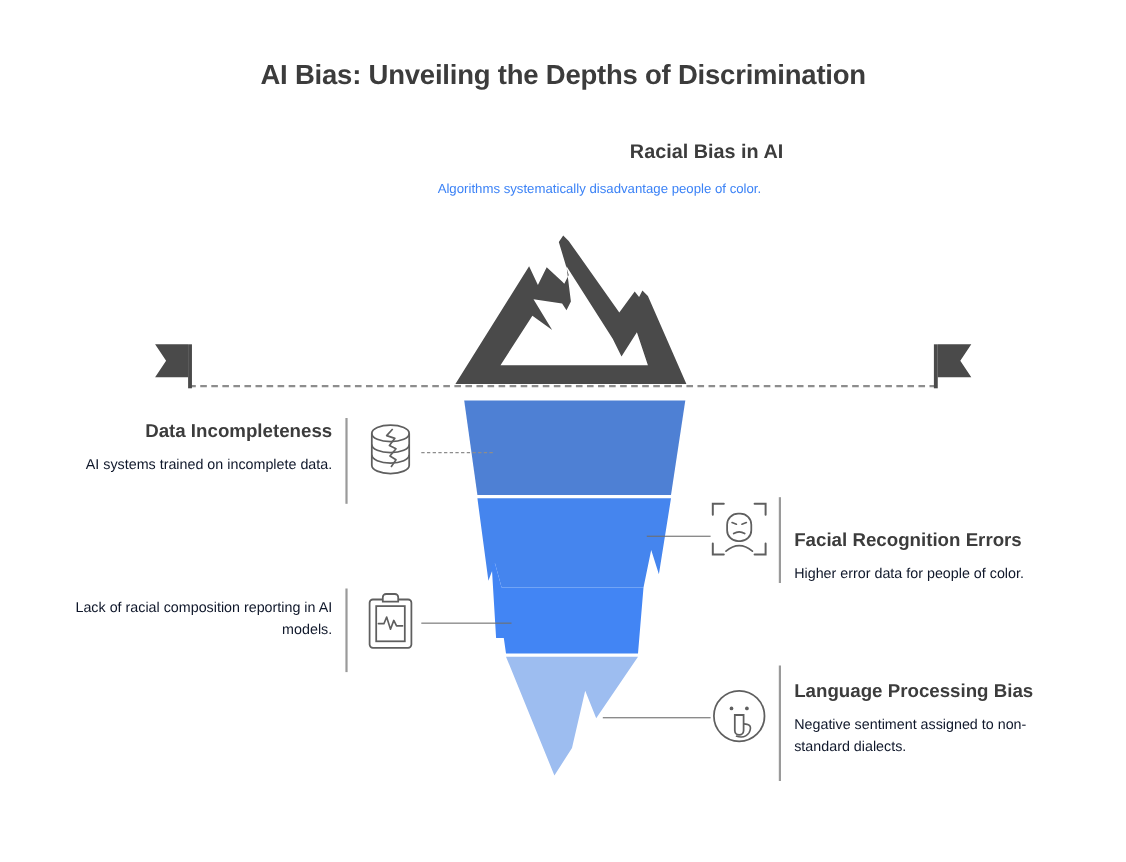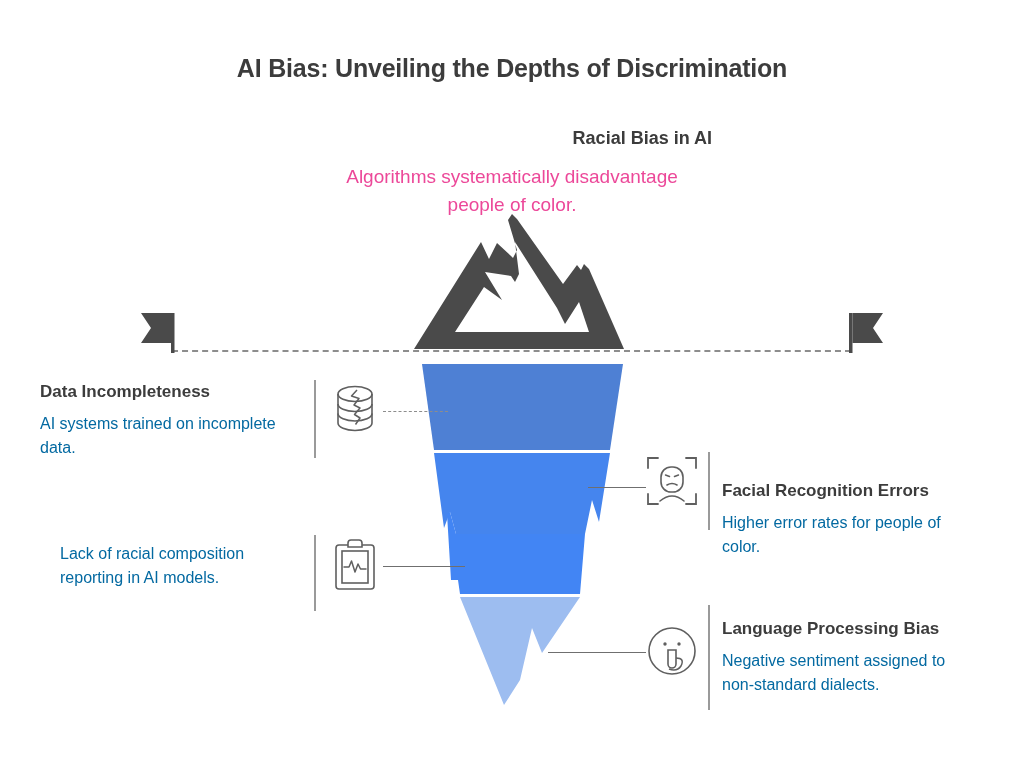--- a/index.html
+++ b/index.html
@@ -19,21 +19,21 @@
     letter-spacing: -0.2px;
   }
 
   
   .top-head {
     position: absolute; left: 312px; top: 128px; width: 400px;
     text-align: right; font-size: 18px; font-weight: bold; color: #3c3c3c;
   }
   .top-desc {
     position: absolute; left: 332px; top: 163px; width: 360px;
-    text-align: center; font-size: 19px; color: #ec4899; line-height: 1.45;
+    text-align: right; font-size: 12px; color: #3b82f6; line-height: 1.45;
   }
 
   
   .peak { position: absolute; left: 411px; top: 212px; width: 216px; height: 140px; }
 
   
   .waterline {
     position: absolute; left: 172px; top: 350px; width: 679px; height: 0;
     border-top: 2px dashed #8d8d8d;
   }
@@ -55,22 +55,22 @@
   
   .vbar { position: absolute; width: 2px; background: #9a9a9a; }
   .vbar-l1 { left: 314px; top: 380px; height: 78px; }
   .vbar-l2 { left: 314px; top: 535px; height: 76px; }
   .vbar-r1 { left: 708px; top: 452px; height: 78px; }
   .vbar-r2 { left: 708px; top: 605px; height: 105px; }
 
   
   .blk { position: absolute; }
   .blk-head { font-size: 17px; font-weight: bold; color: #3c3c3c; line-height: 1.3; }
-  .blk-desc { font-size: 16px; color: #0369a1; line-height: 1.5; margin-top: 9px; }
-  .left  { text-align: left; }
+  .blk-desc { font-size: 13px; color: #0f172a; line-height: 1.5; margin-top: 9px; }
+  .left  { text-align: right; }
   .right { text-align: left; }
 
   .blk-l1 { left: 40px; top: 381px; width: 262px; }
   .blk-l2 { left: 60px; top: 533px; width: 242px; }
   .blk-r1 { left: 722px; top: 456px; width: 250px; margin-top: 24px; }
   .blk-r2 { left: 722px; top: 608px; width: 240px; margin-top: 10px; }
 
   
   .icon-box { position: absolute; }
   .ic-l1 { left: 330px; top: 383px; }
@@ -161,21 +161,21 @@
         <rect x="5" y="7" width="38" height="44" rx="3"></rect>
         <rect x="11" y="13" width="26" height="32"></rect>
         <path d="M17 9 L17 5 A3 3 0 0 1 20 2 L28 2 A3 3 0 0 1 31 5 L31 9 Z" fill="#ffffff"></path>
         <path d="M13 29 L18 29 L20.5 23 L24 34 L27 26 L29.5 31 L35 31" stroke-width="1.5" stroke-linejoin="round" stroke-linecap="round"></path>
       </g>
     </svg>
   </div>
 
   <div class="blk blk-r1 right">
     <div class="blk-head">Facial Recognition Errors</div>
-    <div class="blk-desc">Higher error rates for people of color.</div>
+    <div class="blk-desc">Higher error data for people of color.</div>
   </div>
   <div class="icon-box ic-r1">
     <svg width="56" height="56" viewBox="0 0 56 56">
       <g fill="none" stroke="#5f5f5f" stroke-width="1.8" stroke-linecap="round">
         <path d="M4 15 L4 5 L14 5"></path>
         <path d="M42 5 L52 5 L52 15"></path>
         <path d="M52 41 L52 51 L42 51"></path>
         <path d="M14 51 L4 51 L4 41"></path>
         <rect x="17" y="14" width="22" height="25" rx="10" stroke-width="1.6"></rect>
         <path d="M21.5 22 L25.5 23.5" stroke-width="1.5"></path>

